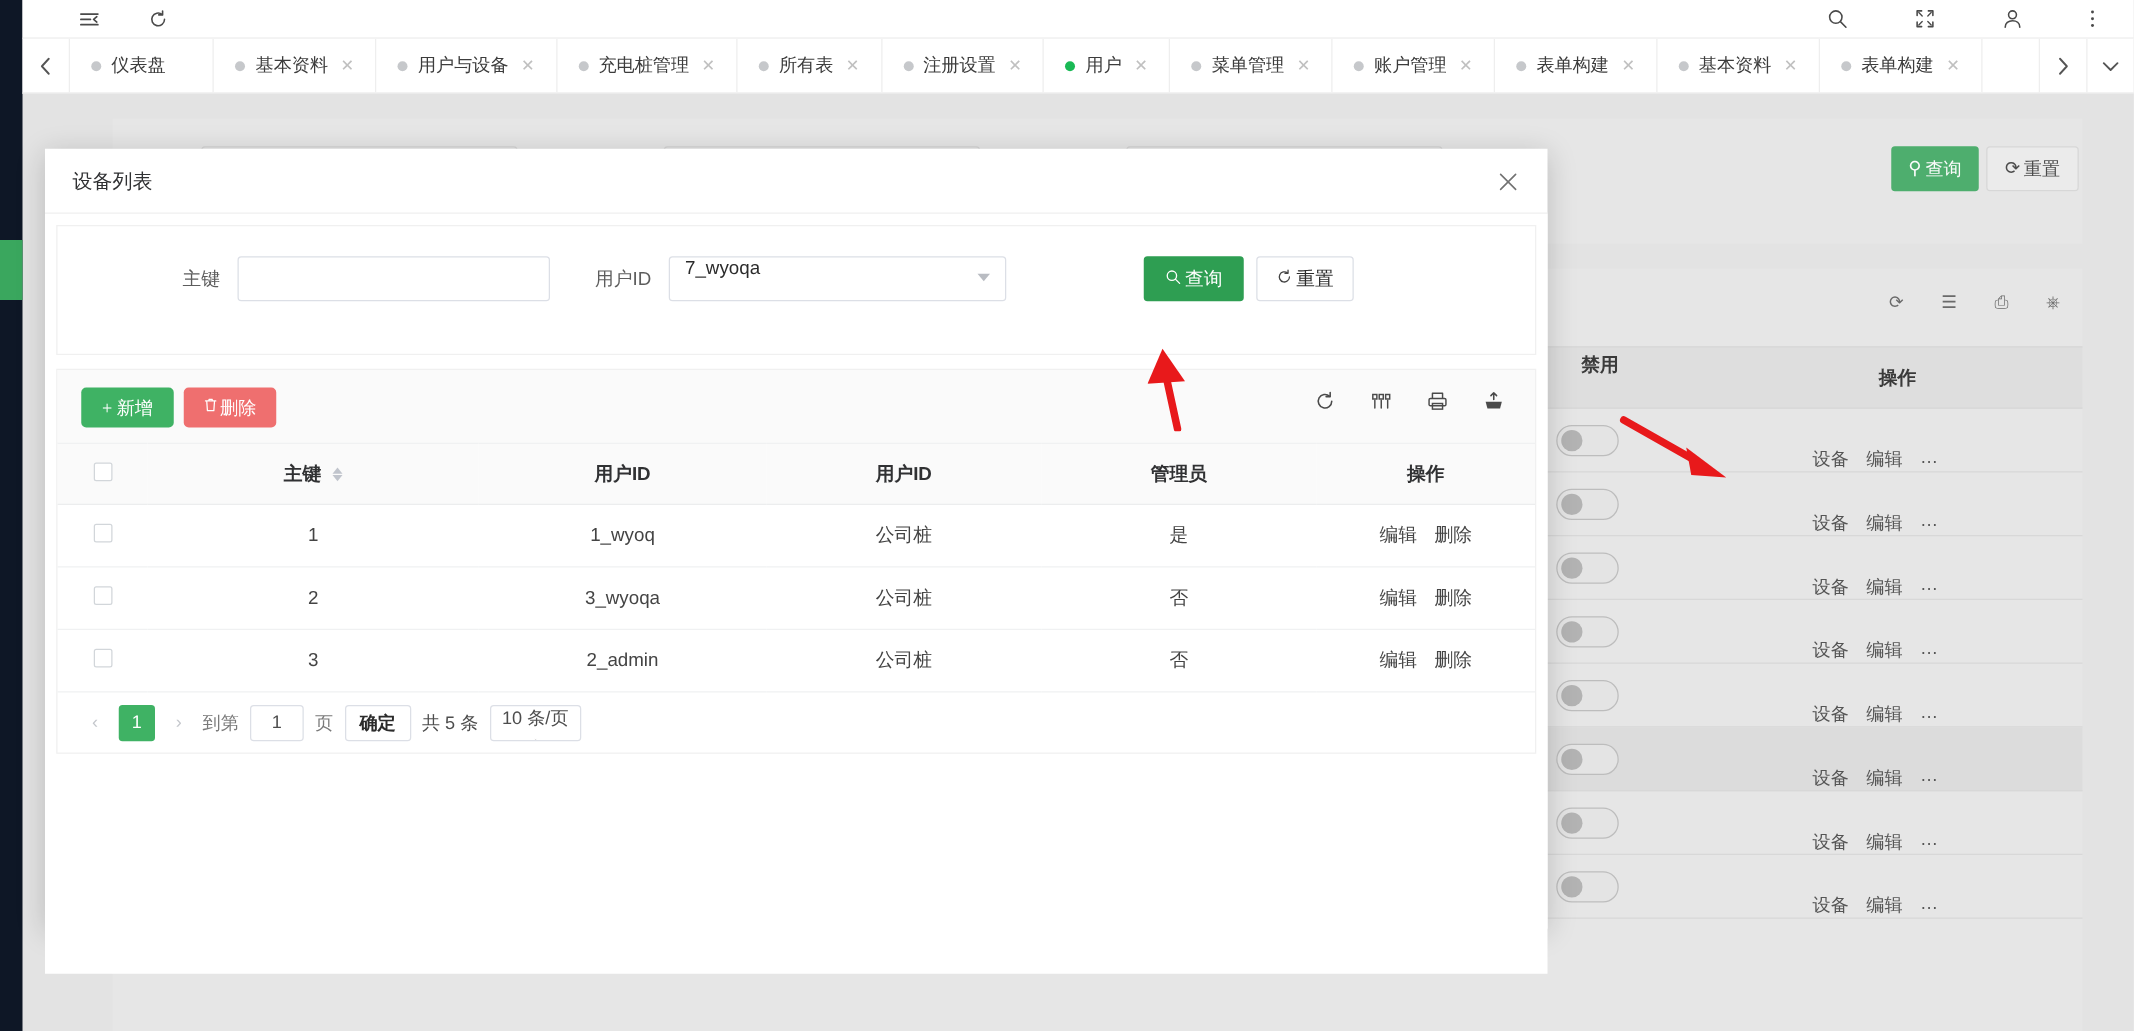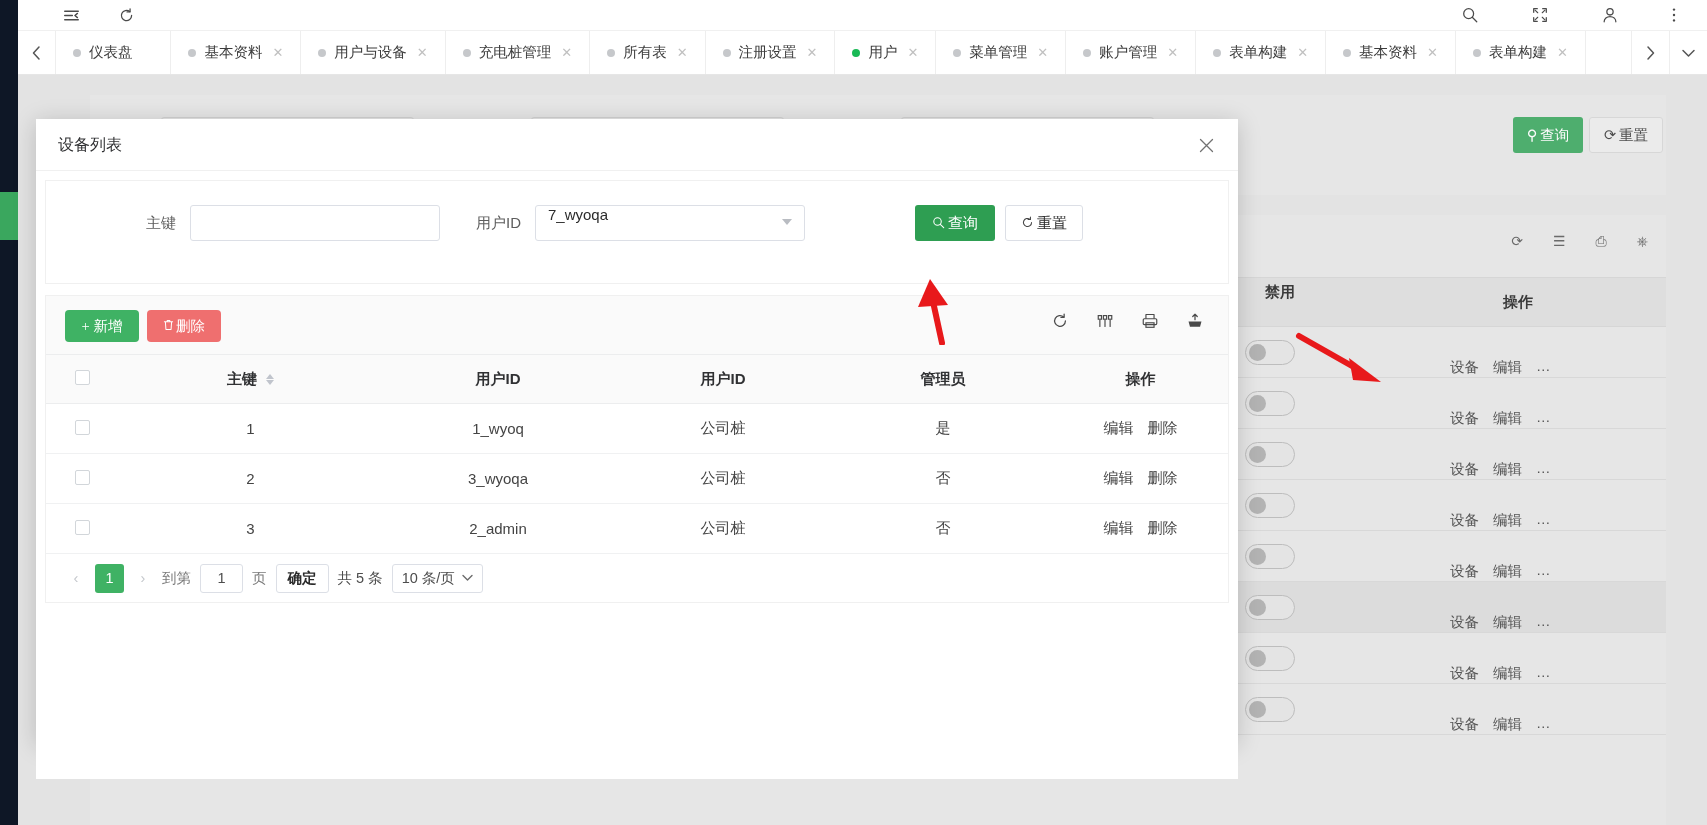--- a/index.html
+++ b/index.html
@@ -155,21 +155,21 @@
   #m-pager { height:48px; position:relative; display:flex; align-items:center; padding-left:20px; gap:9px; font-size:14.5px; color:#4d4d4d;}
   #m-pager .arw { color:#c4c7cc; width:20px; text-align:center; }
   #m-pager .pg { width:29px; height:29px; background:#3fb264; color:#fff; border-radius:3px;
     display:flex; align-items:center; justify-content:center; font-size:14.5px;}
   #m-pager .jin { width:43px; height:29px; border:1px solid #dcdfe6; border-radius:3px; background:#fff;
     text-align:center; font-size:14.5px; color:#4d4d4d; font-family:"Liberation Sans", sans-serif; outline:none;}
   #m-pager .ok { height:29px; padding:0 11px; border:1px solid #dcdfe6; border-radius:3px; background:#fff;
     display:flex; align-items:center; font-weight:bold; font-size:14.5px; color:#2b2b2b;
     font-family:"Liberation Sans", sans-serif;}
   #m-pager .sz { height:29px; padding:0 9px; border:1px solid #dcdfe6; border-radius:3px; background:#fff;
-    display:flex; align-items:center; gap:7px; font-size:14.5px; color:#4d4d4d;}
+    display:flex; align-items:center; gap:7px; font-size:14.5px; color:#4d4d4d;flex-direction:column;}
   #m-pager .muted { color:#7a7a7a; }
 
   
   .arrow { position:absolute; z-index:40; pointer-events:none; }
 </style>
 </head>
 <body>
 
 <div id="rail">
   <div class="hl"></div>

